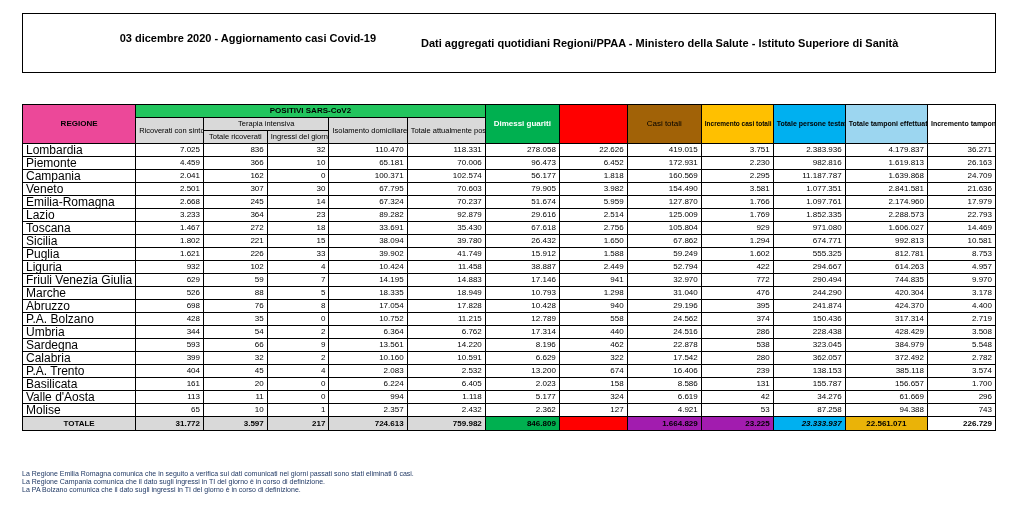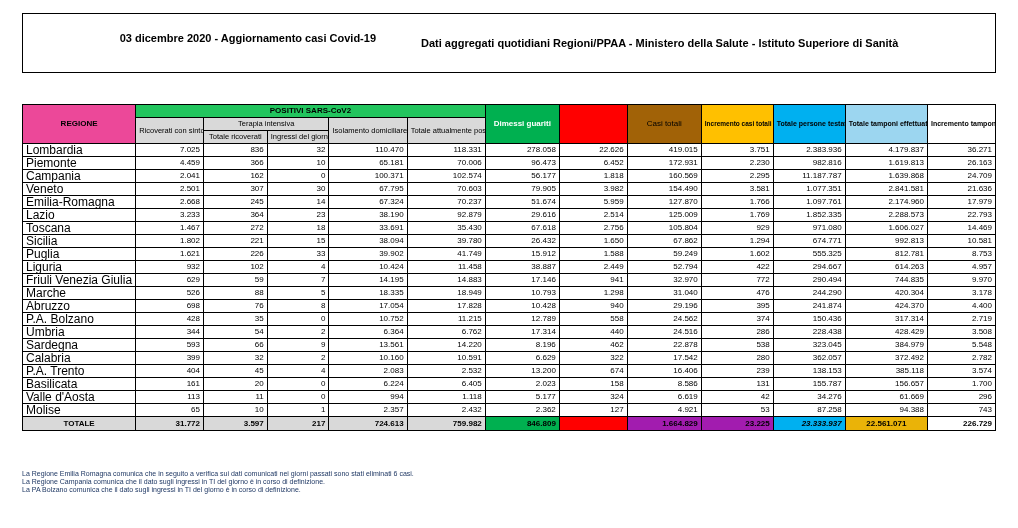--- a/index.html
+++ b/index.html
@@ -201,21 +201,21 @@
             <td class="num">1.766</td>
             <td class="num">1.097.761</td>
             <td class="num">2.174.960</td>
             <td class="num">17.979</td>
           </tr>
           <tr>
             <td class="reg">Lazio</td>
             <td class="num">3.233</td>
             <td class="num">364</td>
             <td class="num">23</td>
-            <td class="num">38.190</td>
+            <td class="num">89.282</td>
             <td class="num">92.879</td>
             <td class="num">29.616</td>
             <td class="num">2.514</td>
             <td class="num">125.009</td>
             <td class="num">1.769</td>
             <td class="num">1.852.335</td>
             <td class="num">2.288.573</td>
             <td class="num">22.793</td>
           </tr>
           <tr>

